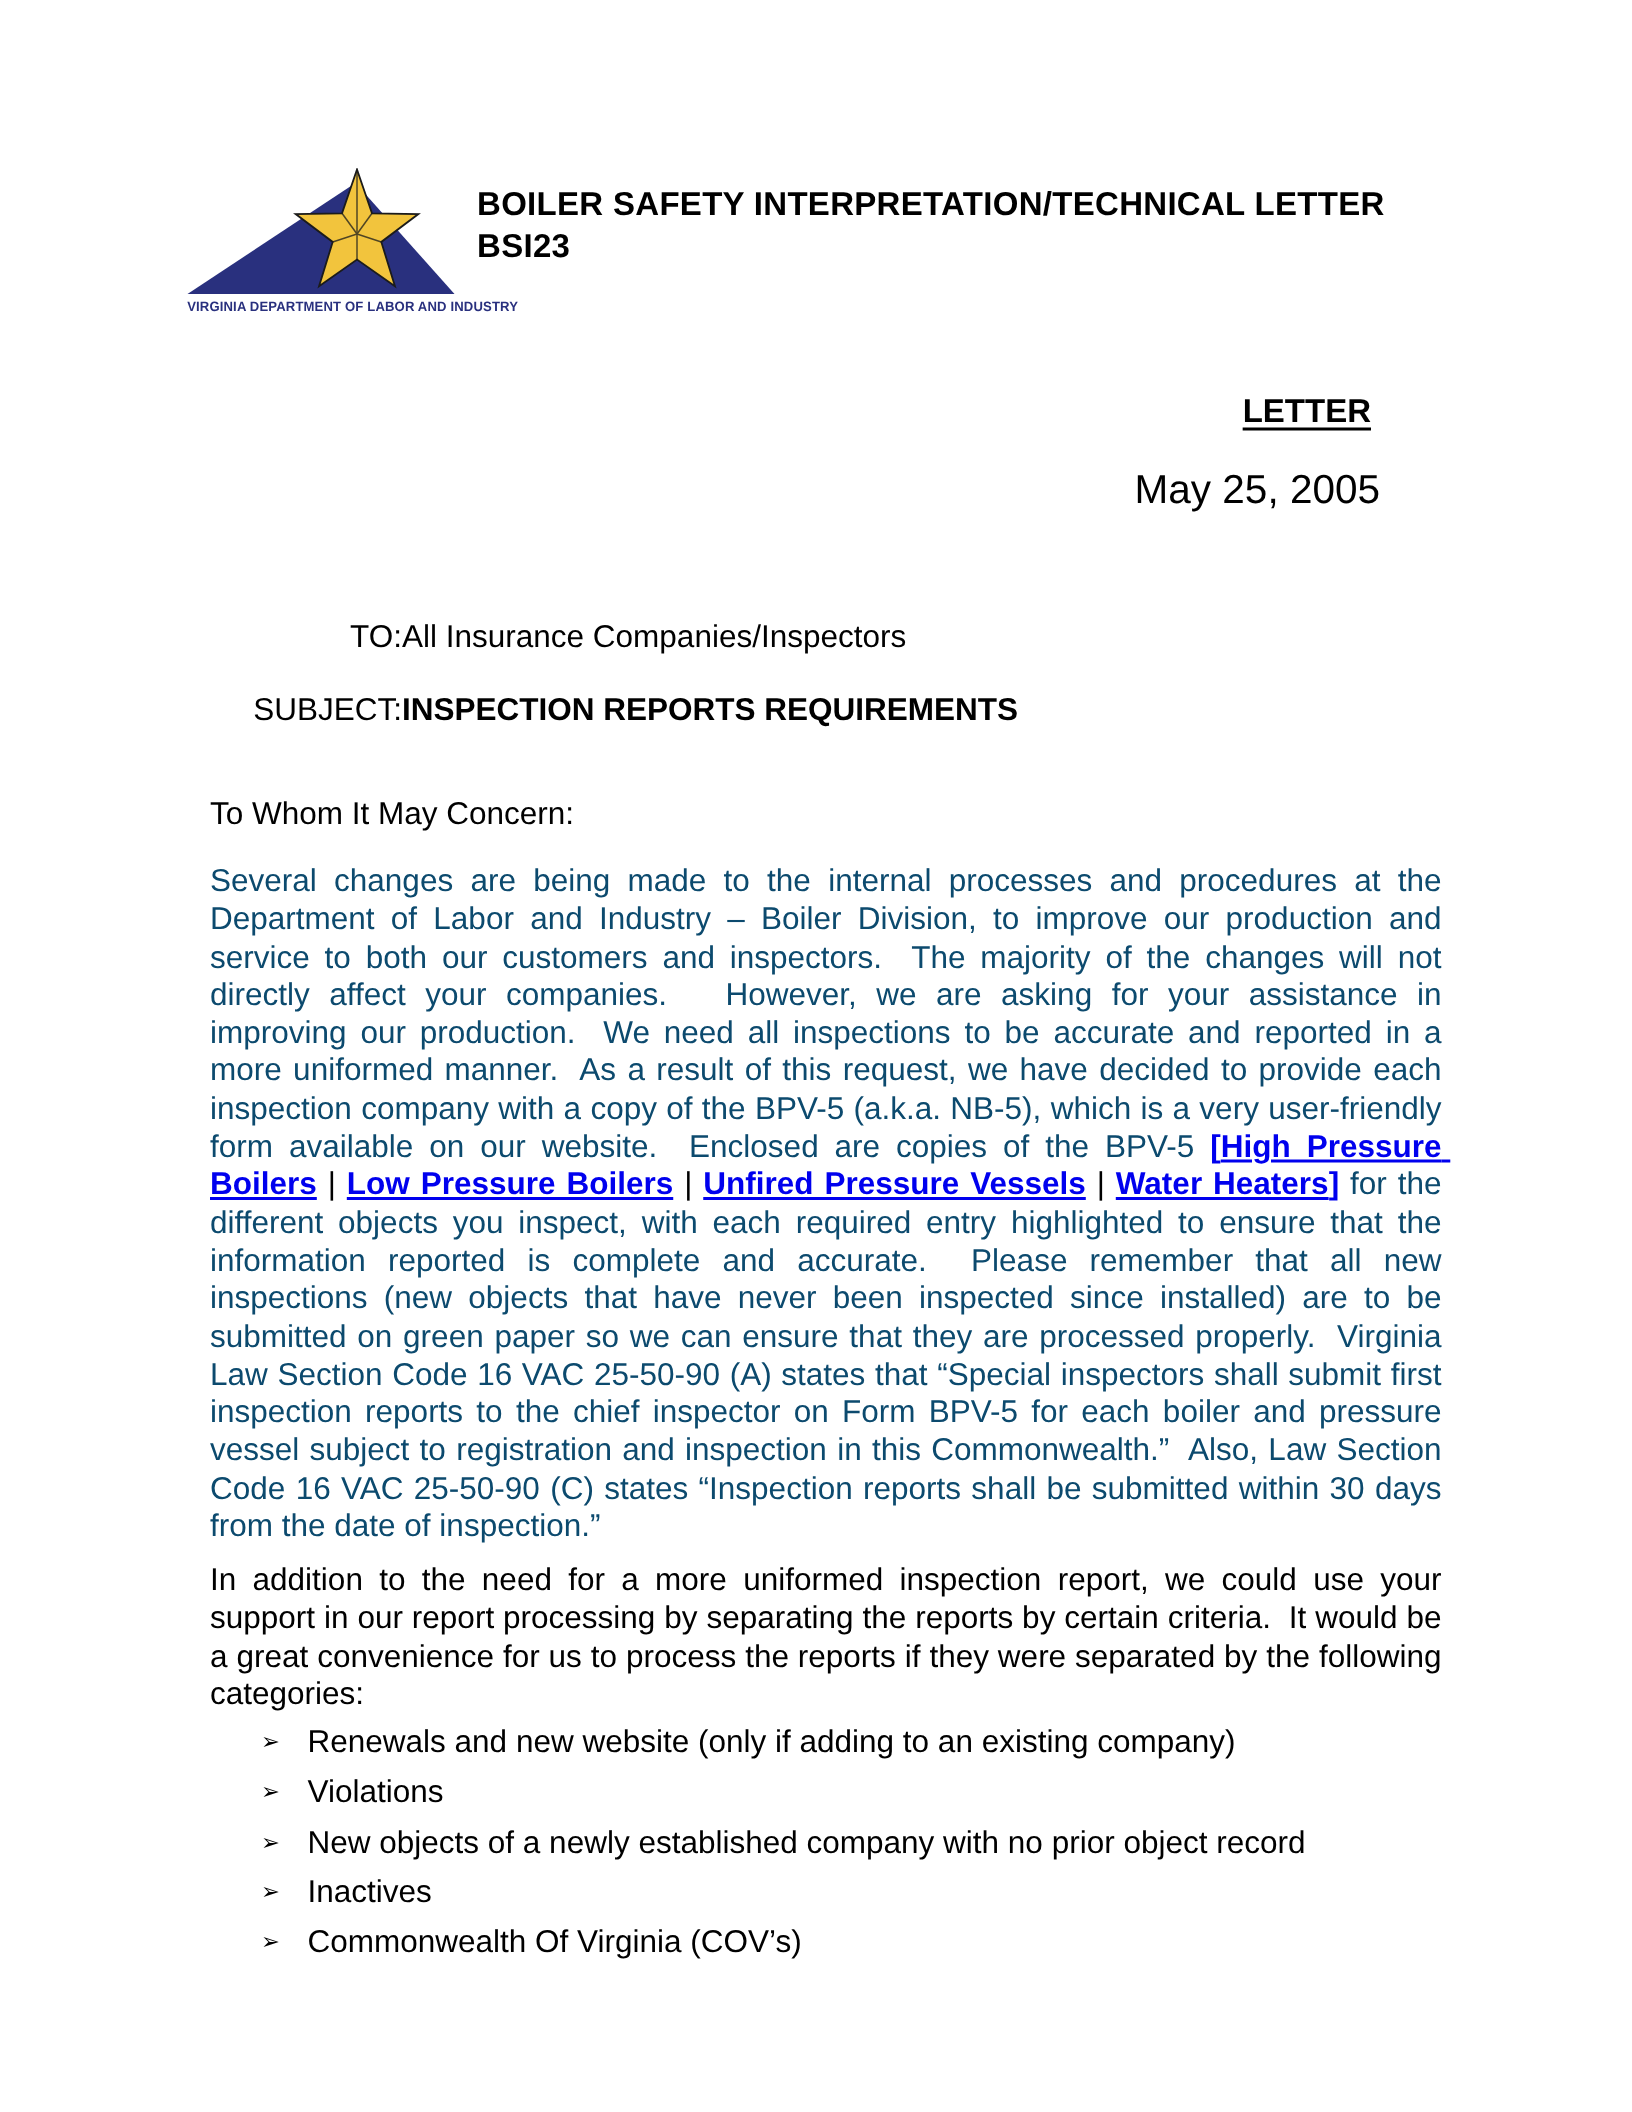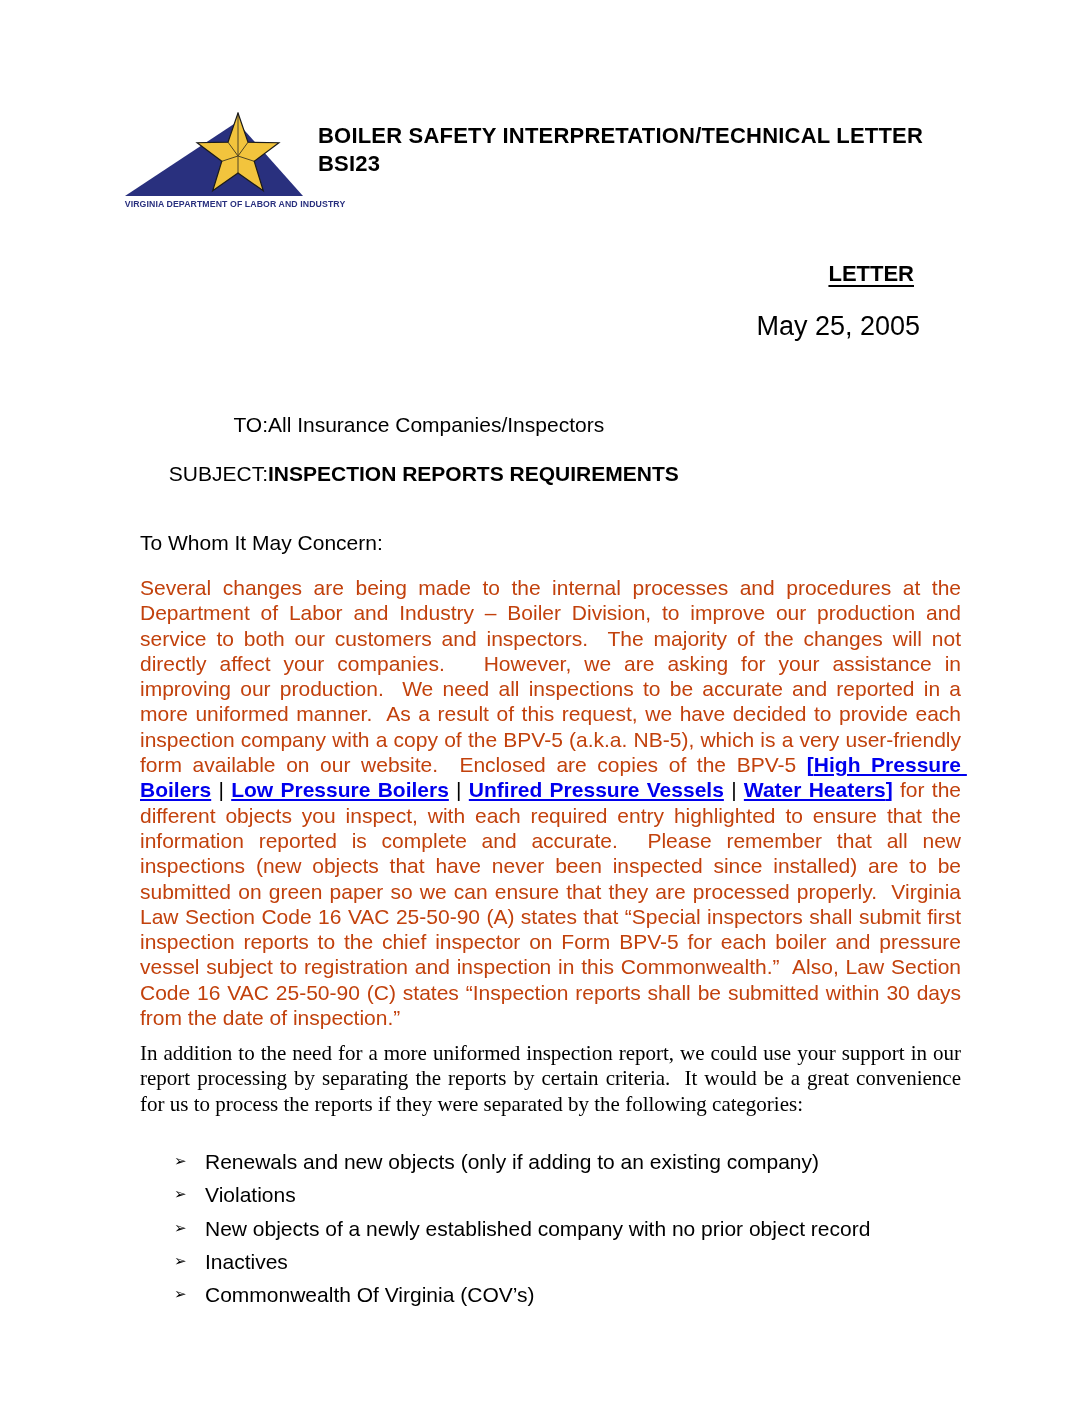--- a/index.html
+++ b/index.html
@@ -40,22 +40,22 @@
   .meta-label{width:128px;flex:none;}
   .subject-value{font-weight:700;}
   
   .salutation{position:absolute;left:140px;top:530px;width:820px;font-size:21px;line-height:25px;}
   .para{
     position:absolute;left:140px;width:821px;
     font-size:21px;line-height:25.3px;
     text-align:justify;white-space:pre-wrap;
   }
   .para-1{top:575px;}
-  .para-2{top:1041px;font-family:Liberation Serif, serif;}
-  .seg-text{color:#c2410c;}
+  .para-2{top:1041px;}
+  .seg-text{color:#0c4a6e;}
   .seg-sep{color:#000000;}
   .seg-bracket{color:#0000EE;font-weight:700;}
   a.seg-link{
     color:#0000EE;font-weight:700;
     text-decoration:underline;text-decoration-thickness:2px;text-underline-offset:2px;
   }
   
   .bullet-list{position:absolute;left:140px;top:1149px;width:820px;list-style:none;margin:0;padding:0;}
   .bullet-list li{display:flex;align-items:flex-start;margin:0 0 8px 0;font-size:21px;line-height:25.3px;}
   .bullet-glyph{
@@ -108,21 +108,21 @@
 
   <div class="salutation">To Whom It May Concern:</div>
 
   <div class="para para-1"><span class="seg-text">Several changes are being made to the internal processes and procedures at the Department of Labor and Industry – Boiler Division, to improve our production and service to both our customers and inspectors.  The majority of the changes will not directly affect your companies.   However, we are asking for your assistance in improving our production.  We need all inspections to be accurate and reported in a more uniformed manner.  As a result of this request, we have decided to provide each inspection company with a copy of the BPV-5 (a.k.a. NB-5), which is a very user-friendly form available on our website.  Enclosed are copies of the BPV-5 </span><span class="seg-bracket">[</span><a class="seg-link" href="#">High Pressure Boilers</a><span class="seg-sep"> | </span><a class="seg-link" href="#">Low Pressure Boilers</a><span class="seg-sep"> | </span><a class="seg-link" href="#">Unfired Pressure Vessels</a><span class="seg-sep"> | </span><a class="seg-link" href="#">Water Heaters</a><span class="seg-bracket">]</span><span class="seg-text"> for the different objects you inspect, with each required entry highlighted to ensure that the information reported is complete and accurate.  Please remember that all new inspections (new objects that have never been inspected since installed) are to be submitted on green paper so we can ensure that they are processed properly.  Virginia Law Section Code 16 VAC 25-50-90 (A) states that “Special inspectors shall submit first inspection reports to the chief inspector on Form BPV-5 for each boiler and pressure vessel subject to registration and inspection in this Commonwealth.”  Also, Law Section Code 16 VAC 25-50-90 (C) states “Inspection reports shall be submitted within 30 days from the date of inspection.”</span></div>
 
   <div class="para para-2">In addition to the need for a more uniformed inspection report, we could use your support in our report processing by separating the reports by certain criteria.  It would be a great convenience for us to process the reports if they were separated by the following categories:</div>
 
   <ul class="bullet-list">
       <li>
         <span class="bullet-glyph">➢</span>
-        <span class="bullet-text">Renewals and new objects (only if adding to an existing company)</span>
+        <span class="bullet-text">Renewals and new website (only if adding to an existing company)</span>
       </li>
       <li>
         <span class="bullet-glyph">➢</span>
         <span class="bullet-text">Violations</span>
       </li>
       <li>
         <span class="bullet-glyph">➢</span>
         <span class="bullet-text">New objects of a newly established company with no prior object record</span>
       </li>
       <li>

